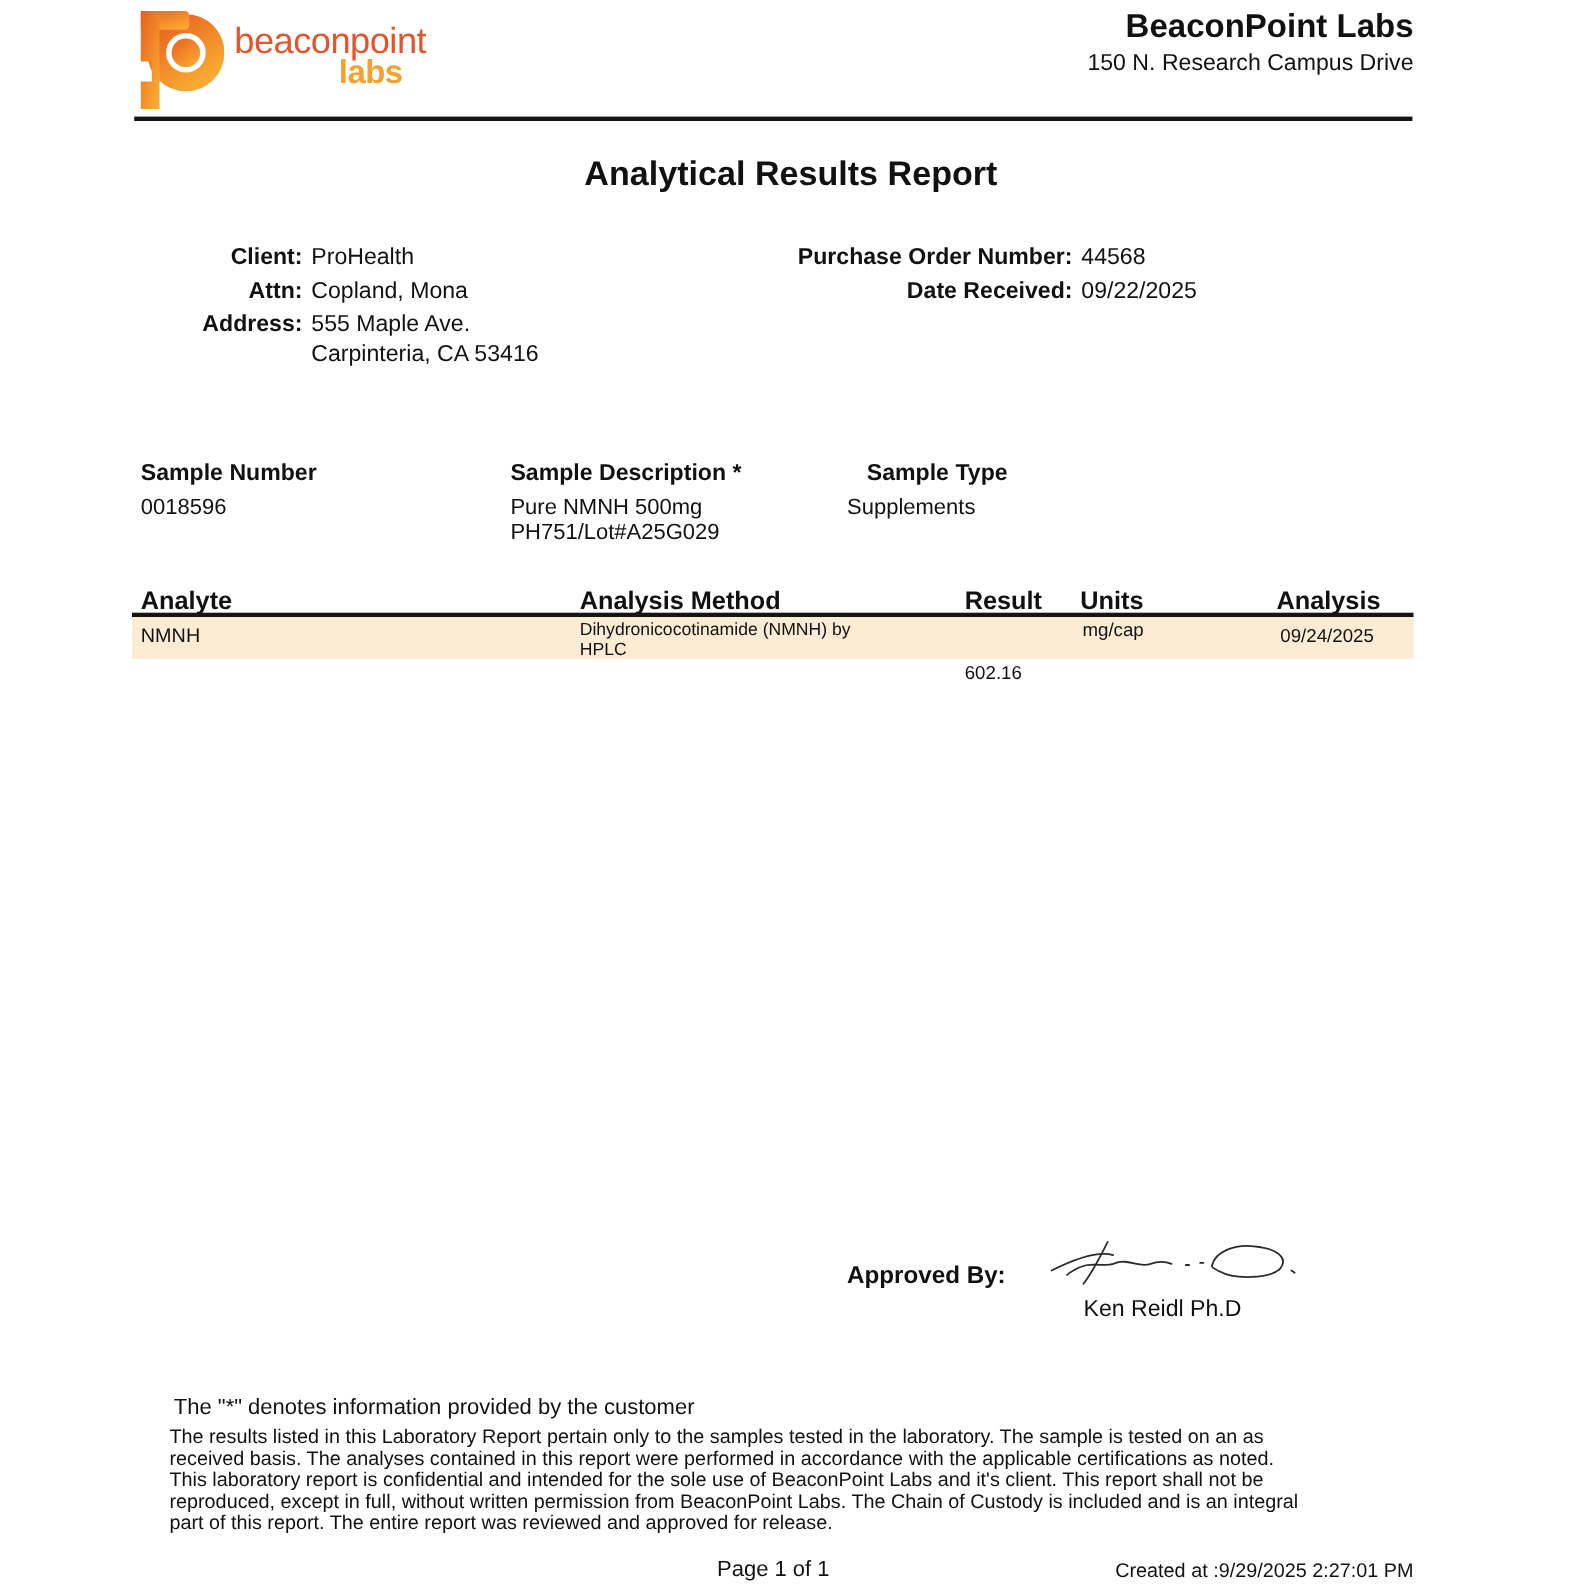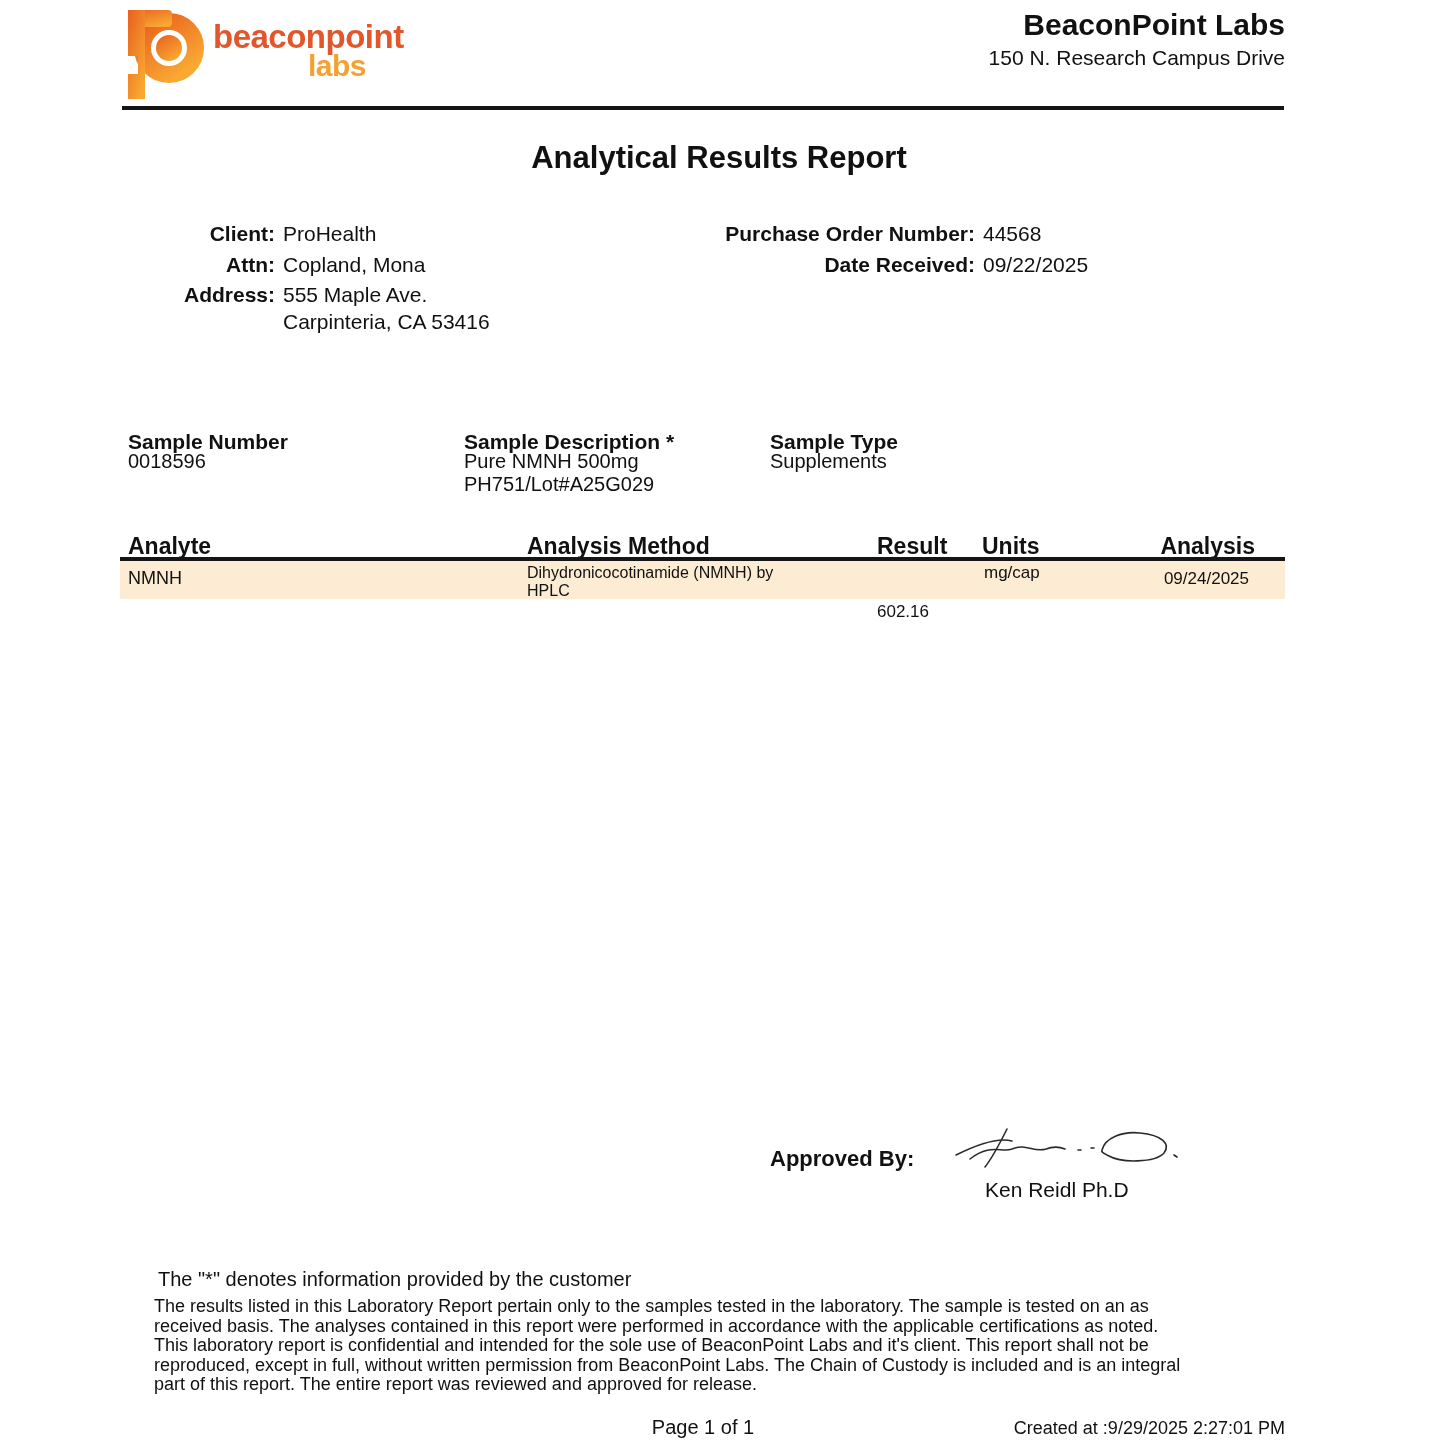--- a/index.html
+++ b/index.html
@@ -10,21 +10,21 @@
     color: #1c1c1c;
     position: relative;
     overflow: hidden;
   }
   .page { position: absolute; inset: 0; }
 
   
   .logo-svg { position: absolute; left: 120px; top: 4px; width: 84px; height: 98px; }
   .logo-text { position: absolute; left: 213px; top: 20px; width: 153px; }
   .logo-line1 {
-    font-size: 33px; font-weight: bold; letter-spacing: -0.5px;
+    font-size: 33px; font-weight: normal; letter-spacing: -0.5px;
     color: #e2562b; line-height: 34px; text-align: right;
   }
   .logo-line2 {
     font-size: 30px; font-weight: bold; letter-spacing: -0.5px;
     color: #f3a232; line-height: 28px; text-align: right; margin-top: -2px;
   }
   .company-block { position: absolute; right: 160px; top: 8px; text-align: right; }
   .company-name { font-size: 30px; font-weight: bold; line-height: 34px; color: #111; }
   .company-addr { font-size: 21px; line-height: 31px; color: #111; }
   .header-rule { position: absolute; left: 122px; top: 106px; width: 1162px; height: 4px; background: #151515; }
@@ -39,21 +39,21 @@
   .info-label {
     position: absolute; font-size: 21px; font-weight: bold; text-align: right; color: #111;
   }
   .info-value { position: absolute; font-size: 21px; color: #111; }
   .lbl-left { left: 120px; width: 155px; }
   .val-left { left: 283px; }
   .lbl-right { left: 690px; width: 285px; text-align: right; }
   .val-right { left: 983px; }
 
   
-  .sample-header { position: absolute; top: 418px; font-size: 21px; font-weight: bold; color: #111; margin-top: 12px; }
+  .sample-header { position: absolute; top: 418px; font-size: 21px; font-weight: bold; color: #111; }
   .sample-value  { position: absolute; font-size: 20px; color: #111; }
 
   
   .tbl-header { position: absolute; top: 533px; font-size: 23px; font-weight: bold; color: #111; }
   .tbl-rule { position: absolute; left: 120px; top: 557px; width: 1165px; height: 4px; background: #151515; }
   .tbl-rowbg { position: absolute; left: 120px; top: 561px; width: 1165px; height: 38px; }
   .tbl-cell { position: absolute; color: #111; }
 
   
   .approved-label { position: absolute; left: 770px; top: 1146px; font-size: 22px; font-weight: bold; color: #111; }
@@ -123,21 +123,21 @@
   <div class="info-label lbl-right" style="top:253px">Date Received:</div>
   <div class="info-value val-right" style="top:253px">09/22/2025</div>
 
   <div class="sample-header" style="left:128px">Sample Number</div>
   <div class="sample-value" style="left:128px; top:450px">0018596</div>
 
   <div class="sample-header" style="left:464px">Sample Description *</div>
   <div class="sample-value" style="left:464px; top:450px">Pure NMNH 500mg</div>
   <div class="sample-value" style="left:464px; top:473px">PH751/Lot#A25G029</div>
 
-  <div class="sample-header" style="left:770px">Sample Type</div>
+  <div class="sample-header" style="left:788px">Sample Type</div>
   <div class="sample-value" style="left:770px; top:450px">Supplements</div>
 
   <div class="tbl-header" style="left:128px">Analyte</div>
   <div class="tbl-header" style="left:527px">Analysis Method</div>
   <div class="tbl-header" style="left:877px">Result</div>
   <div class="tbl-header" style="left:982px">Units</div>
   <div class="tbl-header" style="left:1106px; width:149px; text-align:right">Analysis Date</div>
 
   <div class="tbl-rule"></div>
 

